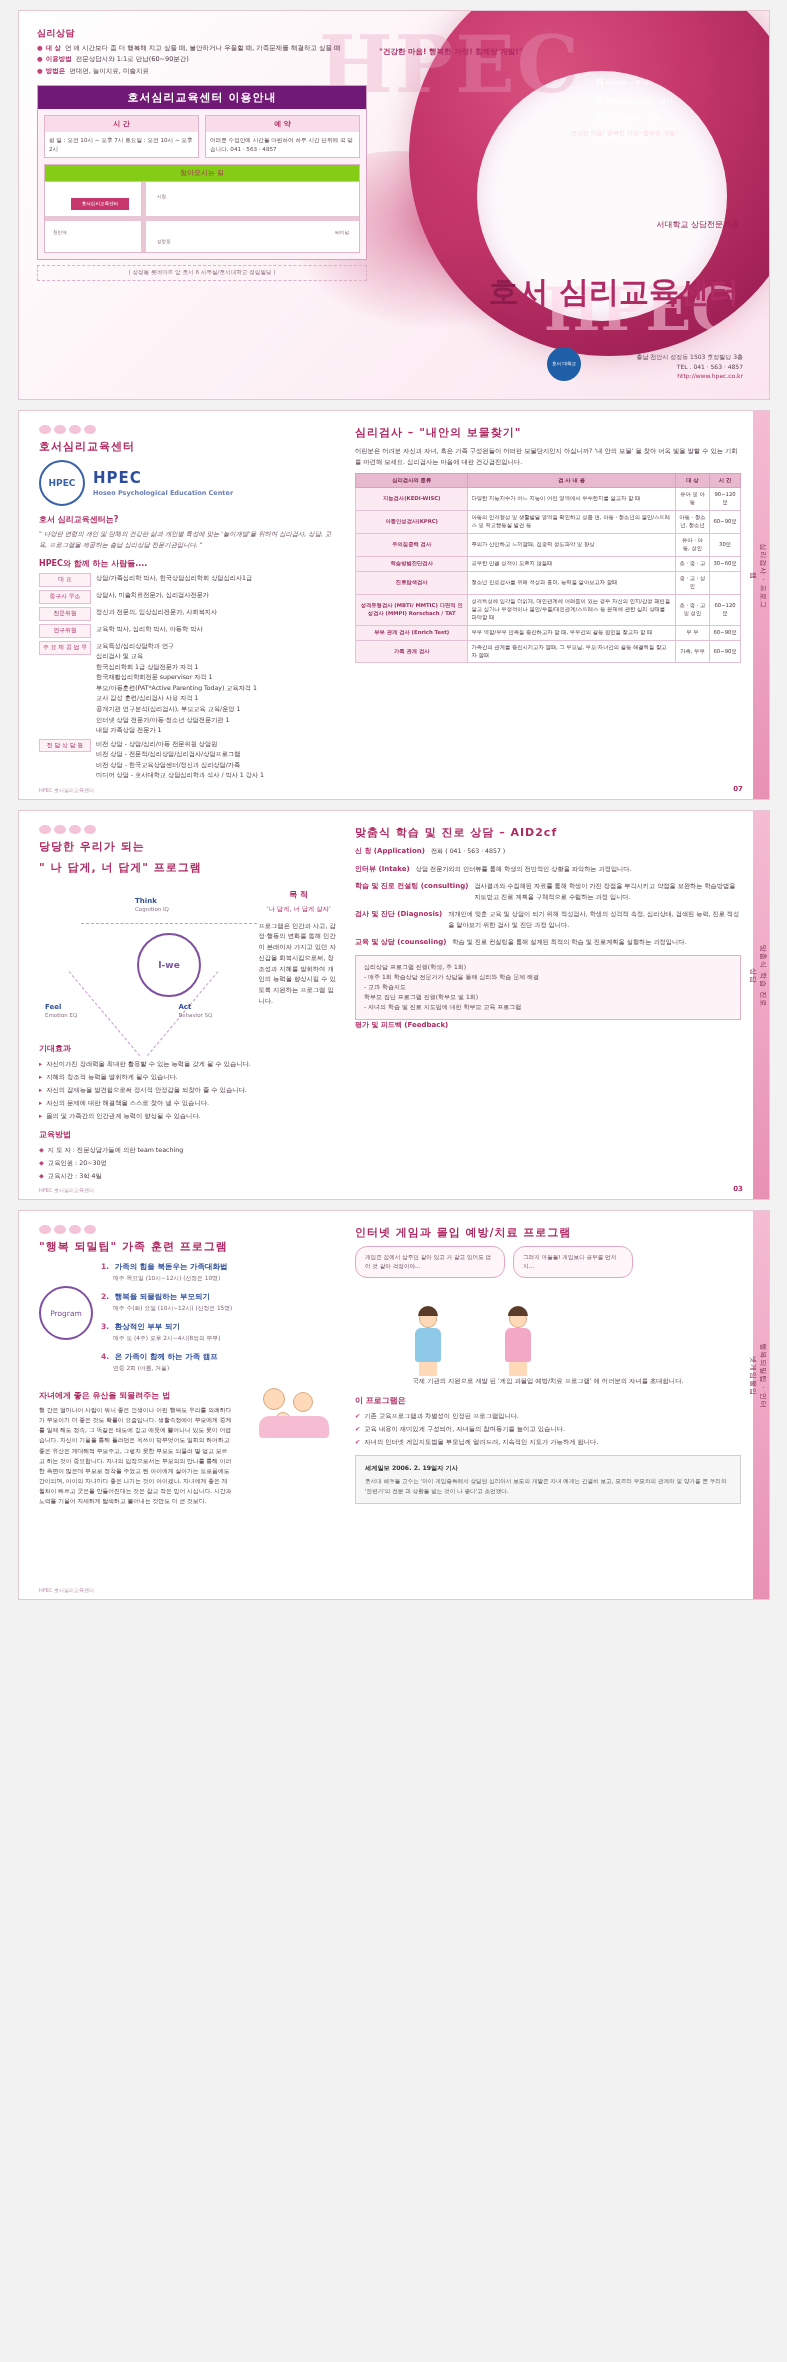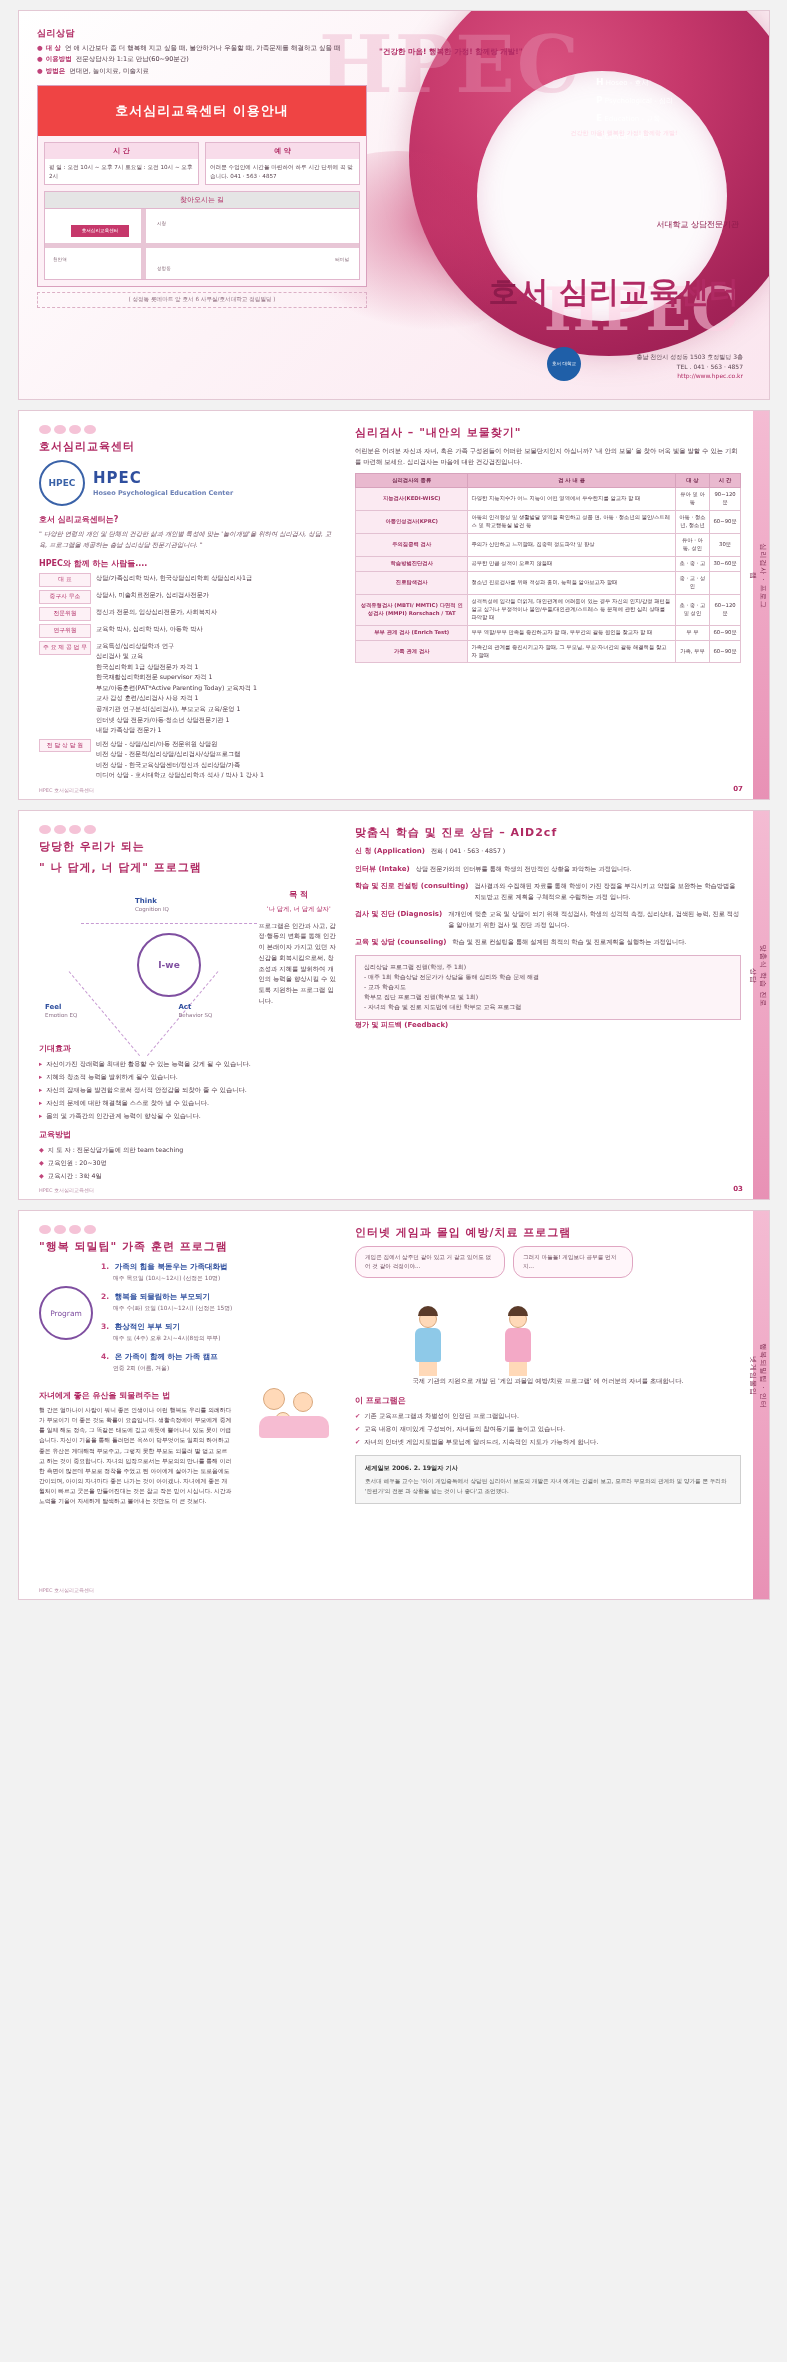--- a/index.html
+++ b/index.html
@@ -85,32 +85,32 @@
   .mentor-box { margin-top: 7px; }
   .chk-row { display:flex; font-size: 6.5px; color:#4a3340; margin-bottom: 2px; line-height:1.45;}
   .chk { display:inline-block; width:6px; height:6px; border:1px solid #b02a63; margin-right:4px; margin-top:1px; flex:0 0 auto;}
   .guide-card {
     margin-top: 9px;
     border: 1px solid #d9a0bd;
     background: #fdf0f6;
     padding: 0;
   }
   .guide-card h4 {
-    margin: 0; padding: 16px 0;
+    margin: 0; padding: 4px 0;
     text-align: center;
-    font-size: 13px;
+    font-size: 11px;
     color: #fff;
-    background: #ef4444;
+    background: #701a75;
     letter-spacing: 1px;
   }
   .guide-cols { display: flex; padding: 6px; gap: 6px; }
   .guide-col { flex: 1; border: 1px solid #e1b6cd; background: #fff; }
   .guide-col h5 { margin:0; padding:3px 0; text-align:center; font-size:7px; color:#b02a63; background:#f8dcea; }
   .guide-col .body { padding: 4px; font-size: 5.6px; color: #5a4450; line-height: 1.5; }
-  .map-head { text-align:center; font-size:7px; color:#b02a63; background:#e5e5e5; margin: 0 6px; padding:3px 16px; border:1px solid #e1b6cd; border-bottom:none;}
+  .map-head { text-align:center; font-size:7px; color:#b02a63; background:#84cc16; margin: 0 6px; padding:3px 16px; border:1px solid #e1b6cd; border-bottom:none;}
   .map-area { margin: 0 6px 6px 6px; border:1px solid #e1b6cd; background:#fff; height: 72px; position: relative; }
   .map-road { position:absolute; background:#e8c6d6; }
   .map-pin { position:absolute; left:26px; top:16px; width:58px; height:12px; background:#c6386b; color:#fff; font-size:4.6px; line-height:12px; text-align:center; }
   .map-lbl { position:absolute; font-size:4.6px; color:#7a5a6a; }
   .cover-note { margin-top: 5px; font-size: 5.6px; color:#8c6a7c; text-align:center; border:1px dashed #dcb0c6; padding:3px; }
   .hpe-def { position:absolute; right:96px; top:62px; color:#fff; font-size:7px; line-height:2.0; }
   .hpe-def b { font-size:9px; }
   .hpe-sub { position:absolute; right:60px; top:118px; color:#ffd9e6; font-size:6px; text-align:center; width:170px;}
   .tagline { position:absolute; left:360px; top:36px; font-size:7.5px; color:#b02a63; font-weight:bold;}
   .logo-wrap { position:absolute; right:30px; bottom:86px; text-align:right; }

